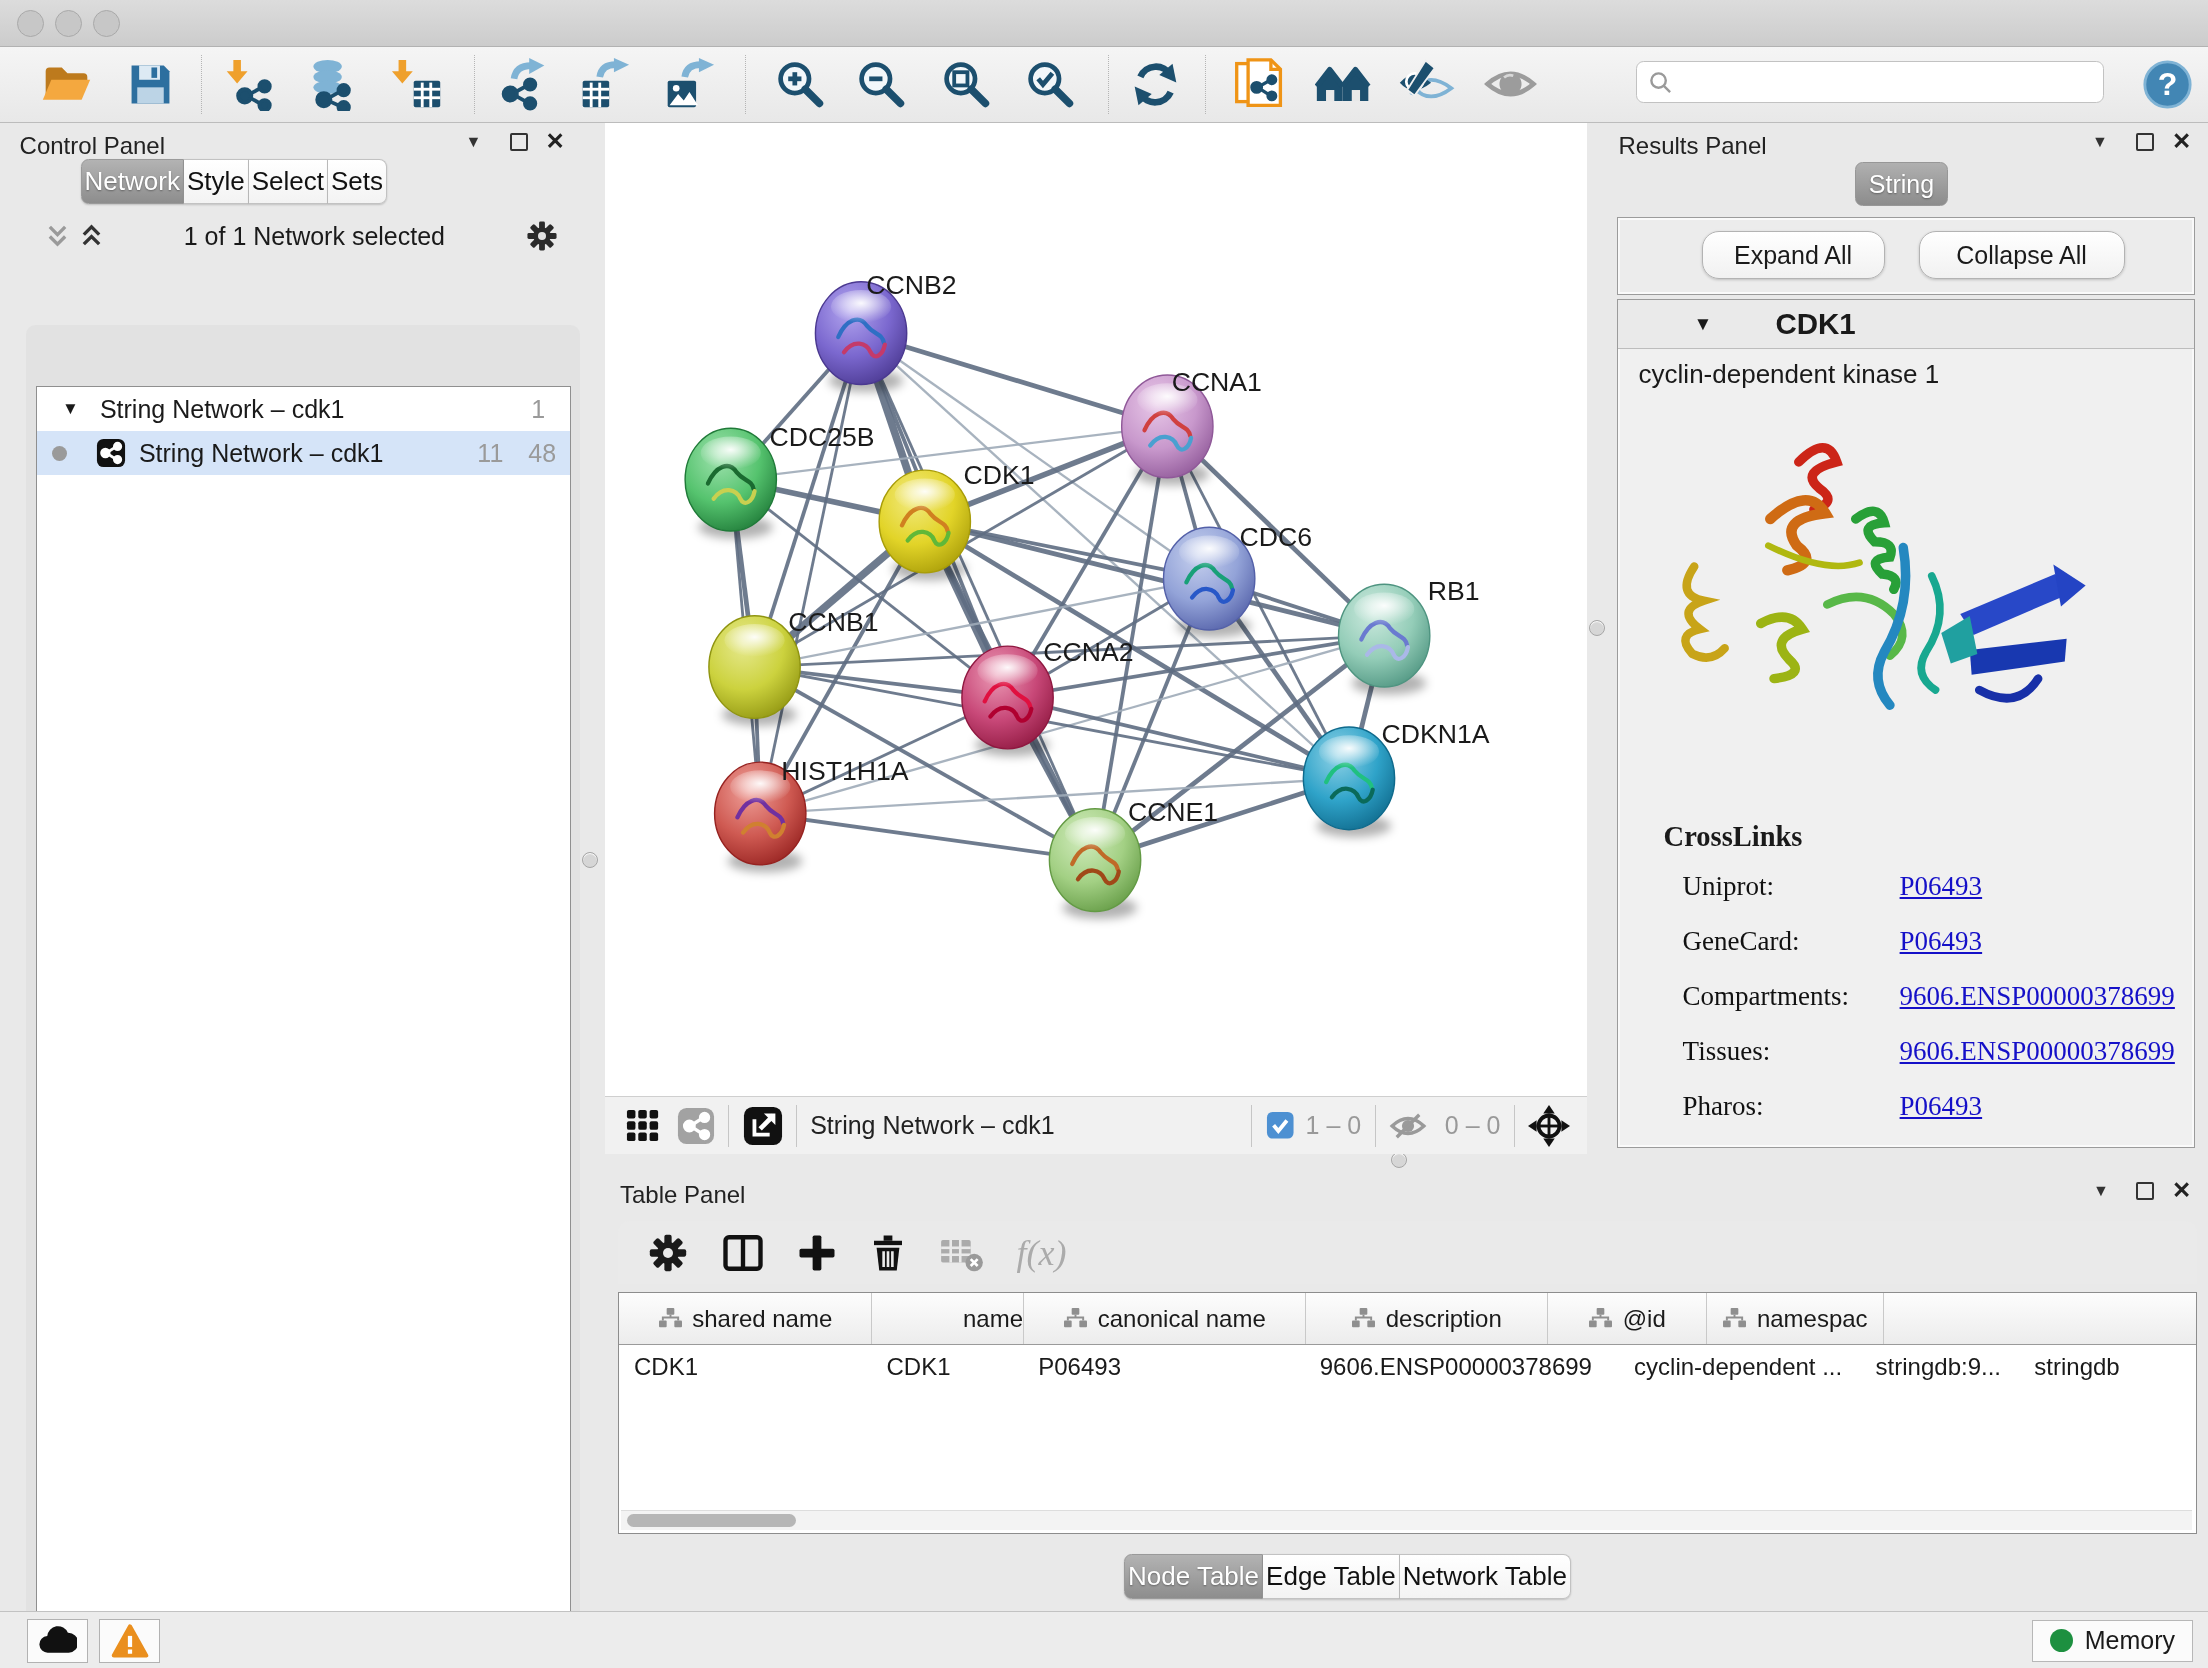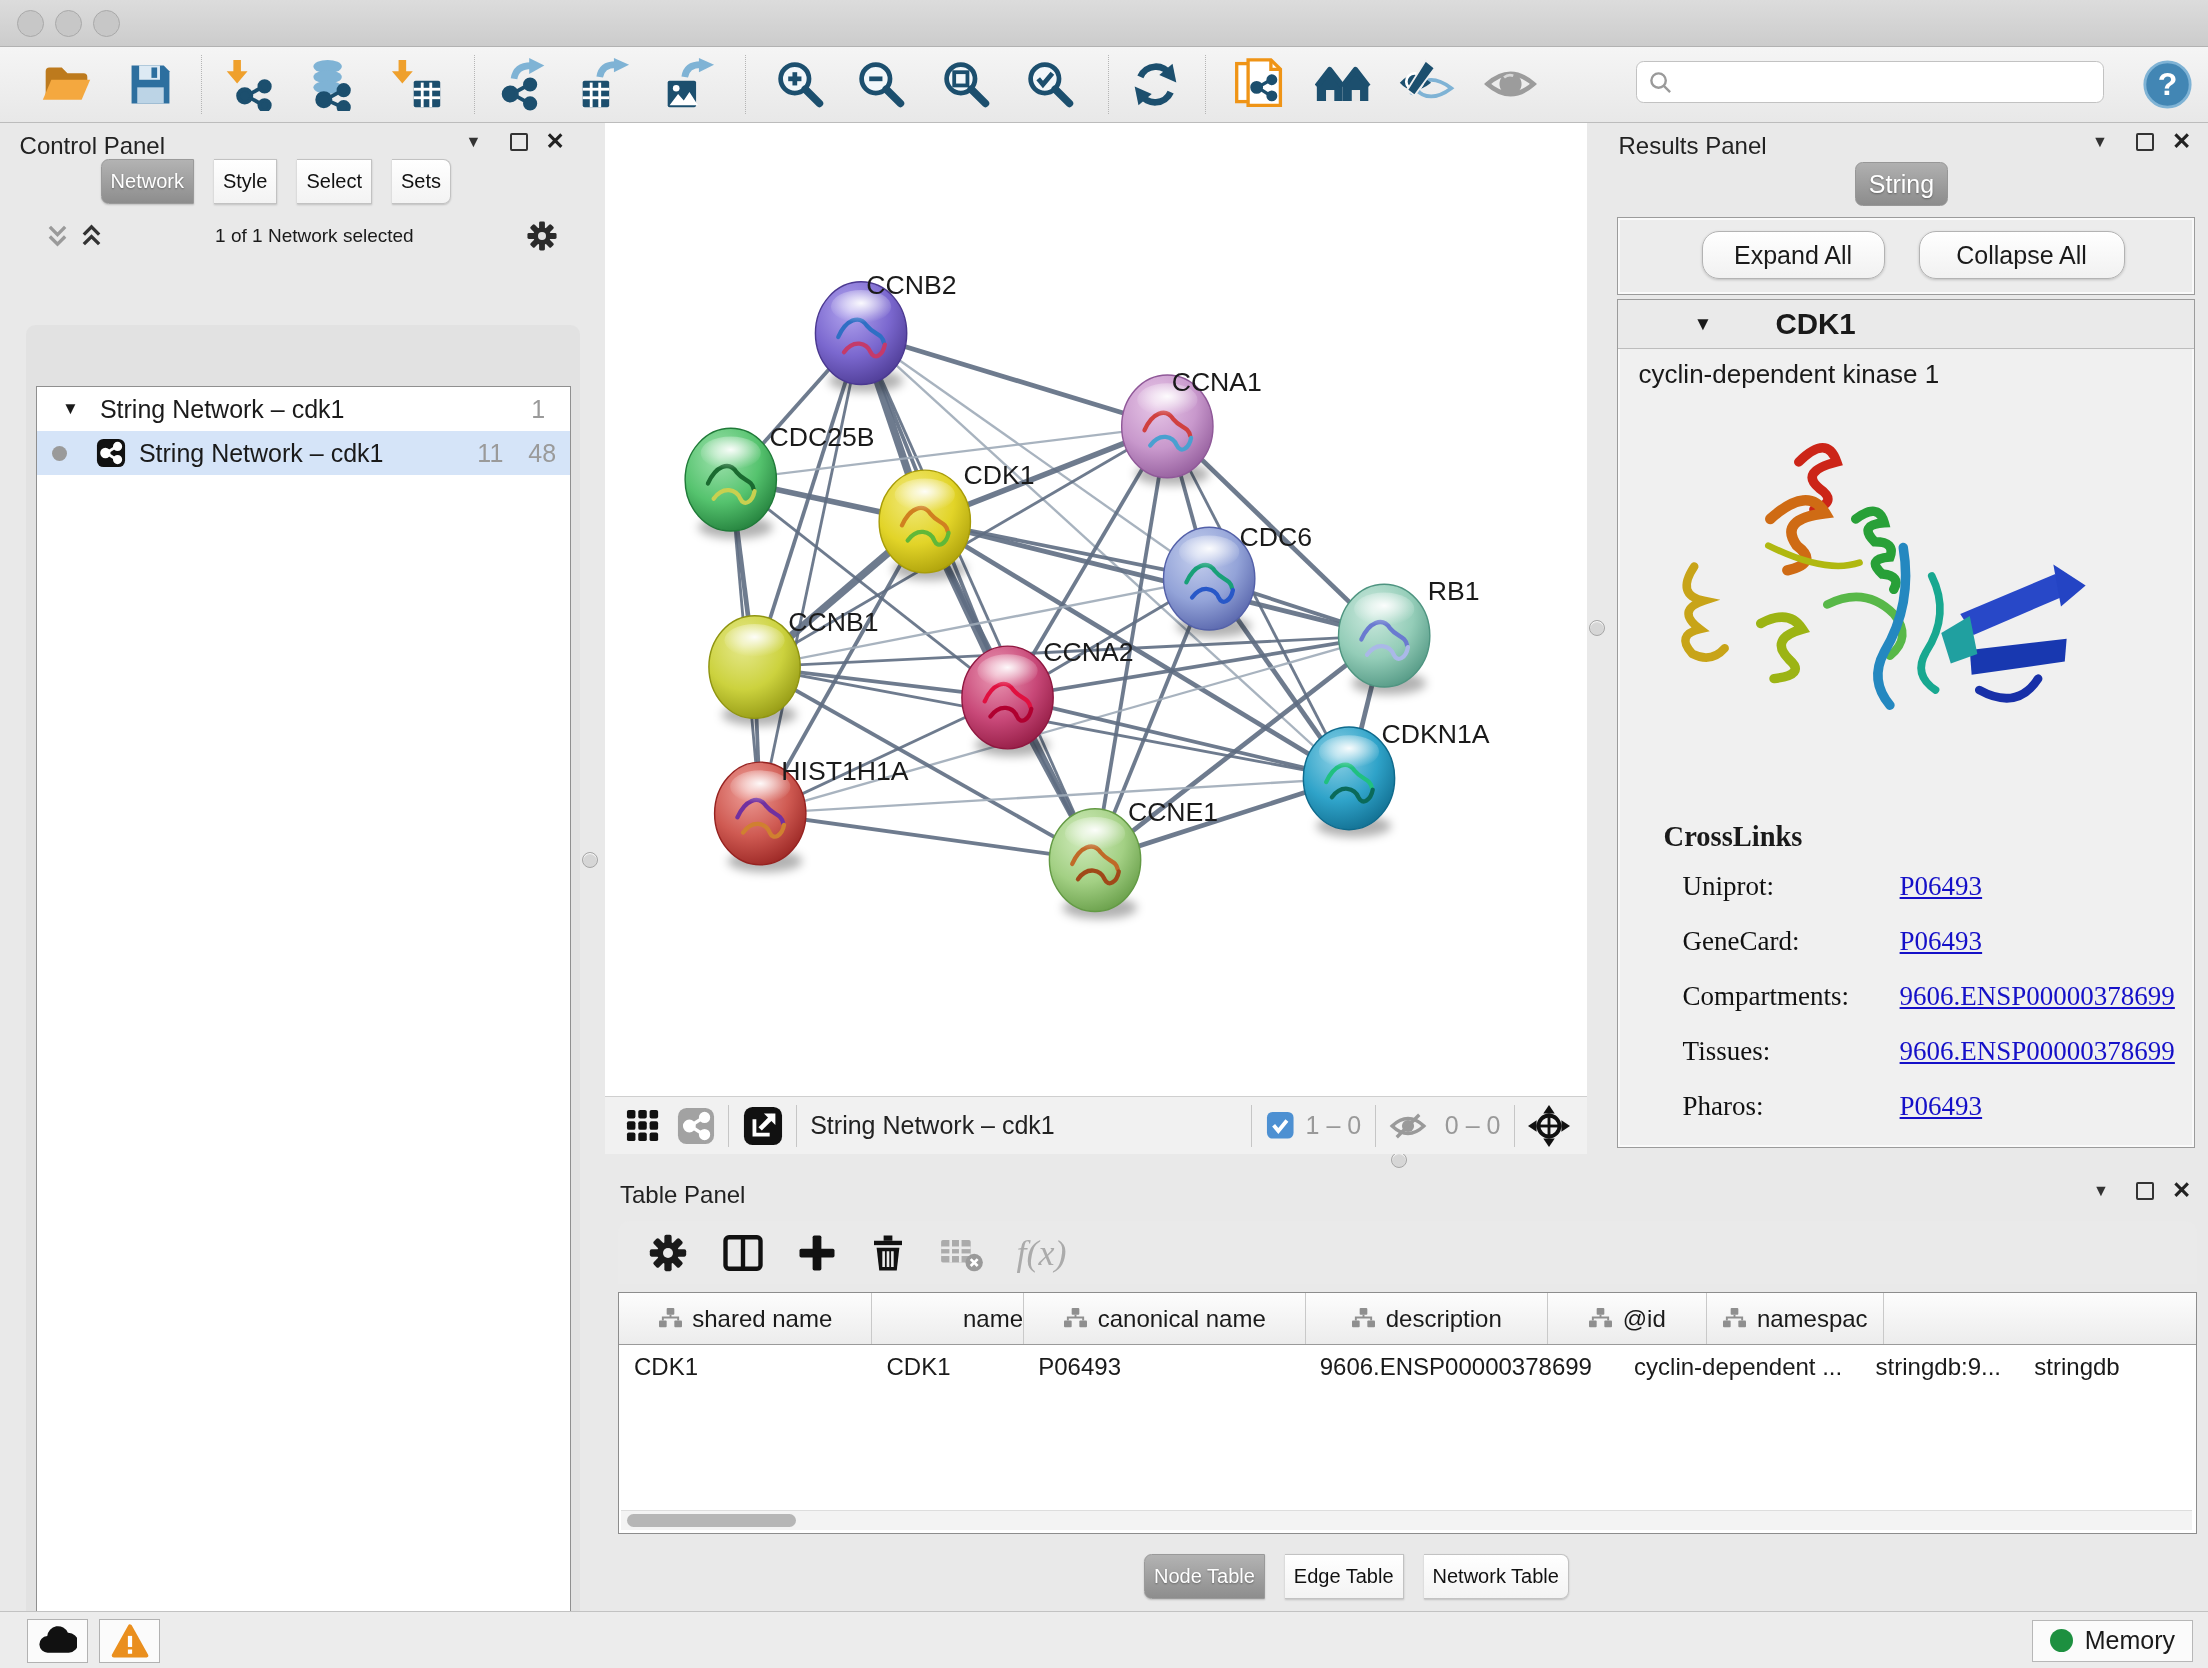--- a/index.html
+++ b/index.html
@@ -18,21 +18,21 @@
   .tbicon{width:57px;height:57px;top:8.6px;display:flex;align-items:center;justify-content:center;}
   .tbsep{top:7.6px;height:59px;border-left:1.9px dotted #b5b5b5;width:0;}
   .searchbox{left:1636px;top:14.3px;width:468px;height:42px;background:#ffffff;border:1px solid #c2c2c2;border-radius:7.6px;display:flex;align-items:center;padding-left:11.4px;box-sizing:border-box;}
   
   .panel-title{font-size:24px;color:#222;}
   .ph-tri{font-size:16px;color:#333;}
   .ph-box{width:14.3px;height:14.3px;border:2.4px solid #333;border-radius:1.9px;}
   .ph-x{font-size:23px;color:#222;font-weight:bold;}
   
   .seg{display:flex;}
-  .seg .tab{height:43px;line-height:43px;padding:0 9px;font-size:20px;background:linear-gradient(#ffffff,#f3f3f3);border:1px solid #c2c2c2;border-left:none;color:#111;text-align:center;box-shadow:0 1px 1.9px rgba(0,0,0,.18);margin-left:20px;}
+  .seg .tab{height:43px;line-height:43px;padding:0 3px;font-size:26px;background:linear-gradient(#ffffff,#f3f3f3);border:1px solid #c2c2c2;border-left:none;color:#111;text-align:center;box-shadow:0 1px 1.9px rgba(0,0,0,.18);}
   .seg .tab:first-child{border-left:1px solid #c2c2c2;border-radius:7.6px 0 0 7.6px;}
   .seg .tab:last-child{border-radius:0 7.6px 7.6px 0;}
   .seg .tab.active{background:linear-gradient(#b3b3b3,#8d8d8d);color:#fff;text-shadow:0 1px 1.9px rgba(0,0,0,.35);border-color:#9a9a9a;}
   
   .ctrl-gray{left:18px;top:202px;width:554px;height:1391px;background:#e2e2e2;border-radius:9.5px;}
   .ctrl-list{left:28.5px;top:263px;width:535px;height:1318px;background:#fff;border:1.9px solid #8f8f8f;box-sizing:border-box;}
   .tree-row{width:100%;height:44px;display:flex;align-items:center;font-size:25px;}
   .tree-row.selected{background:#d5e4f8;}
   .count{color:#9a9a9a;}
   
@@ -278,21 +278,21 @@
 
   <div class="abs" style="left:28.5px;top:92px;width:535px;height:42px;display:flex;align-items:center">
     <svg width="23" height="27" viewBox="0 0 24 28" style="margin-left:9.5px">
         <polyline points="4,4 12,12 20,4" stroke="#9a9a9a" stroke-width="3.5" fill="none"></polyline>
         <polyline points="4,14 12,22 20,14" stroke="#9a9a9a" stroke-width="3.5" fill="none"></polyline>
       </svg>
     <svg width="23" height="27" viewBox="0 0 24 28" style="margin-left:11.4px">
         <polyline points="4,12 12,4 20,12" stroke="#333" stroke-width="3.5" fill="none"></polyline>
         <polyline points="4,22 12,14 20,22" stroke="#333" stroke-width="3.5" fill="none"></polyline>
       </svg>
-    <div style="flex:1;text-align:center;font-size:19px">1 of 1 Network selected</div>
+    <div style="flex:1;text-align:center;font-size:25px">1 of 1 Network selected</div>
     <svg width="32" height="32" viewBox="0 0 44 44" style="margin-right:13.3px">
         <g fill="#2a2a2a">
           <rect x="18" y="2" width="8" height="40" rx="2"></rect>
           <rect x="18" y="2" width="8" height="40" rx="2" transform="rotate(45 22 22)"></rect>
           <rect x="18" y="2" width="8" height="40" rx="2" transform="rotate(90 22 22)"></rect>
           <rect x="18" y="2" width="8" height="40" rx="2" transform="rotate(135 22 22)"></rect>
           <circle cx="22" cy="22" r="12"></circle>
         </g>
         <circle cx="22" cy="22" r="5.5" fill="#e2e2e2"></circle>
       </svg>

